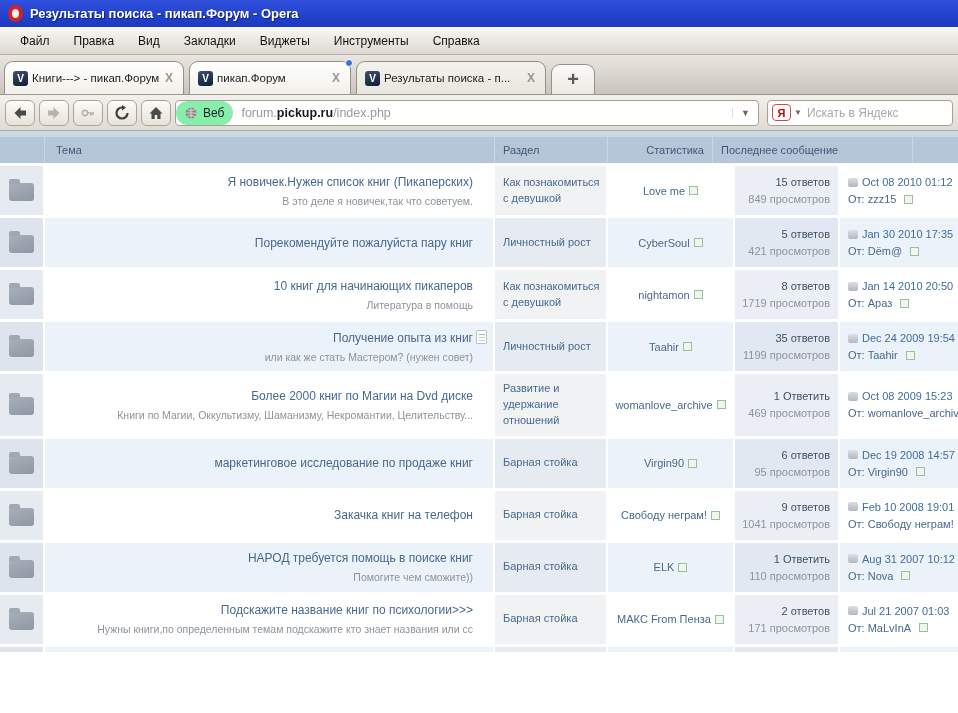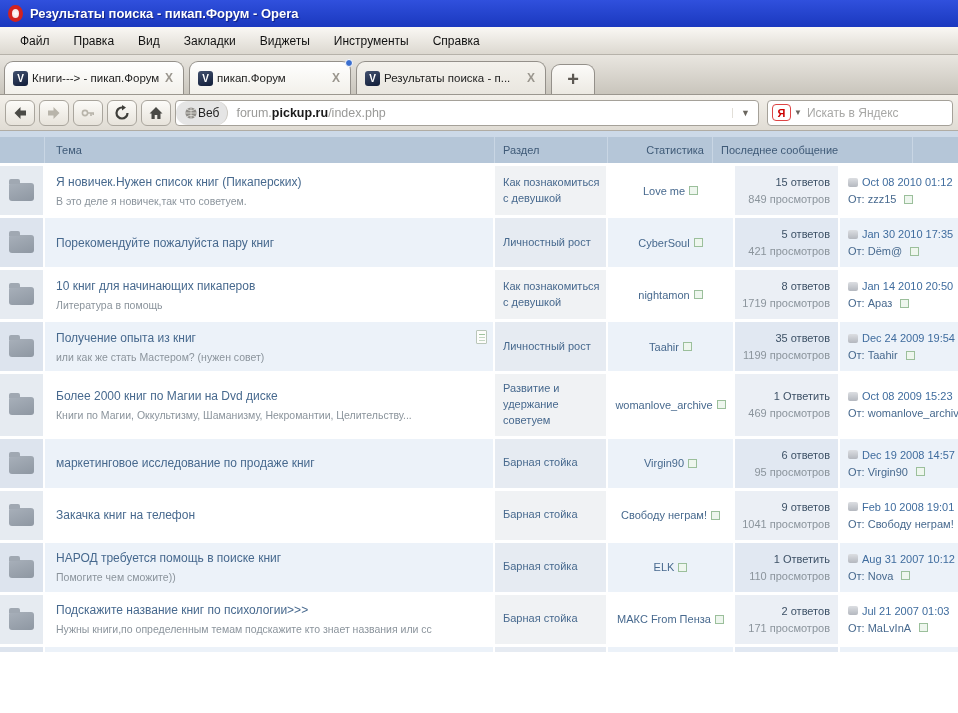--- a/index.html
+++ b/index.html
@@ -39,22 +39,22 @@
             font-weight:bold; color:#5c5852; }
 
   
   .toolbar { height:36px; background:linear-gradient(180deg,#f3f0ea,#e0dcd4);
              border-bottom:1px solid #b0aca4; display:flex; align-items:center; padding:0 5px; gap:4px; }
   .tbtn { width:30px; height:26px; border:1px solid #a9a59d; border-radius:6px;
           background:linear-gradient(180deg,#fcfbf8,#e7e3db); display:flex; align-items:center;
           justify-content:center; }
   .addrbar { flex:1; height:26px; background:#fff; border:1px solid #a5a199; border-radius:4px;
              display:flex; align-items:center; overflow:hidden; }
-  .addr-badge { display:flex; align-items:center; padding:0 8px; height:100%;
-                border-right:1px solid #ccc9c2; background:#e5e5e5;border-radius:12px; }
+  .addr-badge { display:flex; align-items:center; gap:5px; padding:0 8px; height:100%;
+                border-right:1px solid #ccc9c2; background:#86efac;border-radius:12px; }
   .addr-badge-label { font-size:12px; color:#222; }
   .addr-url { flex:1; font-size:12.5px; padding:0 8px; color:#9a9a98; white-space:nowrap; overflow:hidden; }
   .addr-url b { color:#1a1a1a; }
   .addr-caret { padding:0 8px; color:#6a665e; font-size:9px; border-left:1px solid #e2dfd8; }
   .searchbox { width:186px; height:26px; margin-left:4px; background:#fff; border:1px solid #a5a199;
                border-radius:4px; display:flex; align-items:center; }
   .ya-logo { width:19px; height:17px; margin-left:4px; border:1px solid #d44; border-radius:4px;
              background:#fff; color:#c00; font-weight:bold; font-size:11px; display:flex;
              align-items:center; justify-content:center; }
   .ya-caret { font-size:8px; color:#6a665e; padding:0 5px 0 3px; }
@@ -73,21 +73,21 @@
   .c-auth { width:127px; flex:0 0 127px; text-align:center; }
   .c-stat { width:105px; flex:0 0 105px; text-align:right; padding-right:8px; }
   .c-last { width:200px; flex:0 0 200px; padding-left:8px; }
   .hdr .hcell { border-right:1px solid #c9d6e4; height:100%; display:flex; align-items:center; }
   .hdr .c-topic,.hdr .c-sect { justify-content:flex-start; }
   .hdr .c-auth { justify-content:center; } .hdr .c-stat { justify-content:flex-end; padding-right:8px; }
 
   .row { display:flex; border-top:3px solid #ffffff; min-height:52px; background:#fff; }
   .cell { display:flex; flex-direction:column; justify-content:center; padding:7px 0; border-right:2px solid #fff; }
   .icon-cell { background:#e6ebf1; align-items:center; }
-  .topic-cell { padding-left:11px; padding-right:20px; position:relative; }
+  .topic-cell { padding-left:11px; padding-right:20px; position:relative;align-items:flex-end; }
   .sect-cell { background:#f0f2f4; padding-left:8px; padding-right:6px; }
   .auth-cell { align-items:center; text-align:center; }
   .stat-cell { background:#ebeff5; align-items:flex-end; padding-right:8px; }
   .last-cell { padding-left:8px; }
   .row.alt { background:#ecf2f9; }
   .row.alt .icon-cell { background:#dde4ee; }
   .row.alt .sect-cell { background:#e6ebf2; }
   .row.alt .stat-cell { background:#e1e8f2; }
 
   .topic-title { font-size:12px; color:#47698e; text-decoration:none; }
@@ -354,21 +354,21 @@
   <div class="row">
     <div class="cell c-icon icon-cell">
       <div class="folder"></div>
     </div>
     <div class="cell c-topic topic-cell">
       <a href="#" class="topic-title">Более 2000 книг по Магии на Dvd диске</a>
       <div class="topic-desc">Книги по Магии,  Оккультизму,  Шаманизму,  Некромантии,  Целительству...</div>
 
     </div>
     <div class="cell c-sect sect-cell">
-      <a href="#" class="sect-link">Развитие и удержание советуем</a>
+      <a href="#" class="sect-link">Развитие и удержание отношений</a>
     </div>
     <div class="cell c-auth auth-cell">
       <span style="display:flex;align-items:center;">
         <a href="#" class="auth-link">womanlove_archive</a>
         <span class="card-ic"></span>
       </span>
     </div>
     <div class="cell c-stat stat-cell">
       <div class="replies">1 Ответить</div>
       <div class="views">469 просмотров</div>

